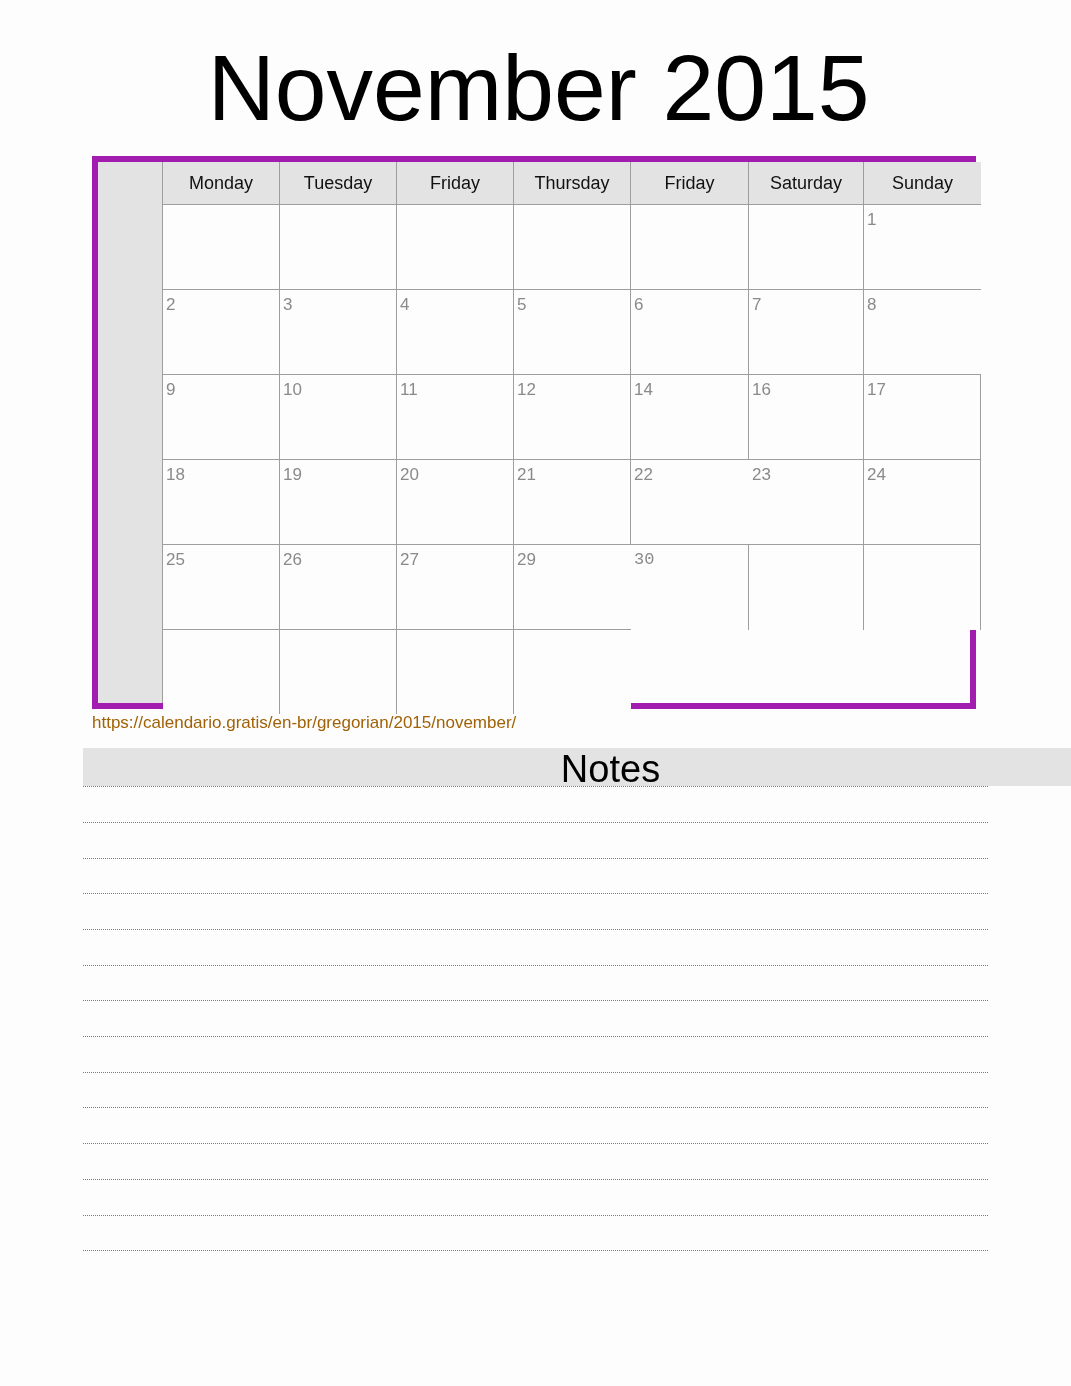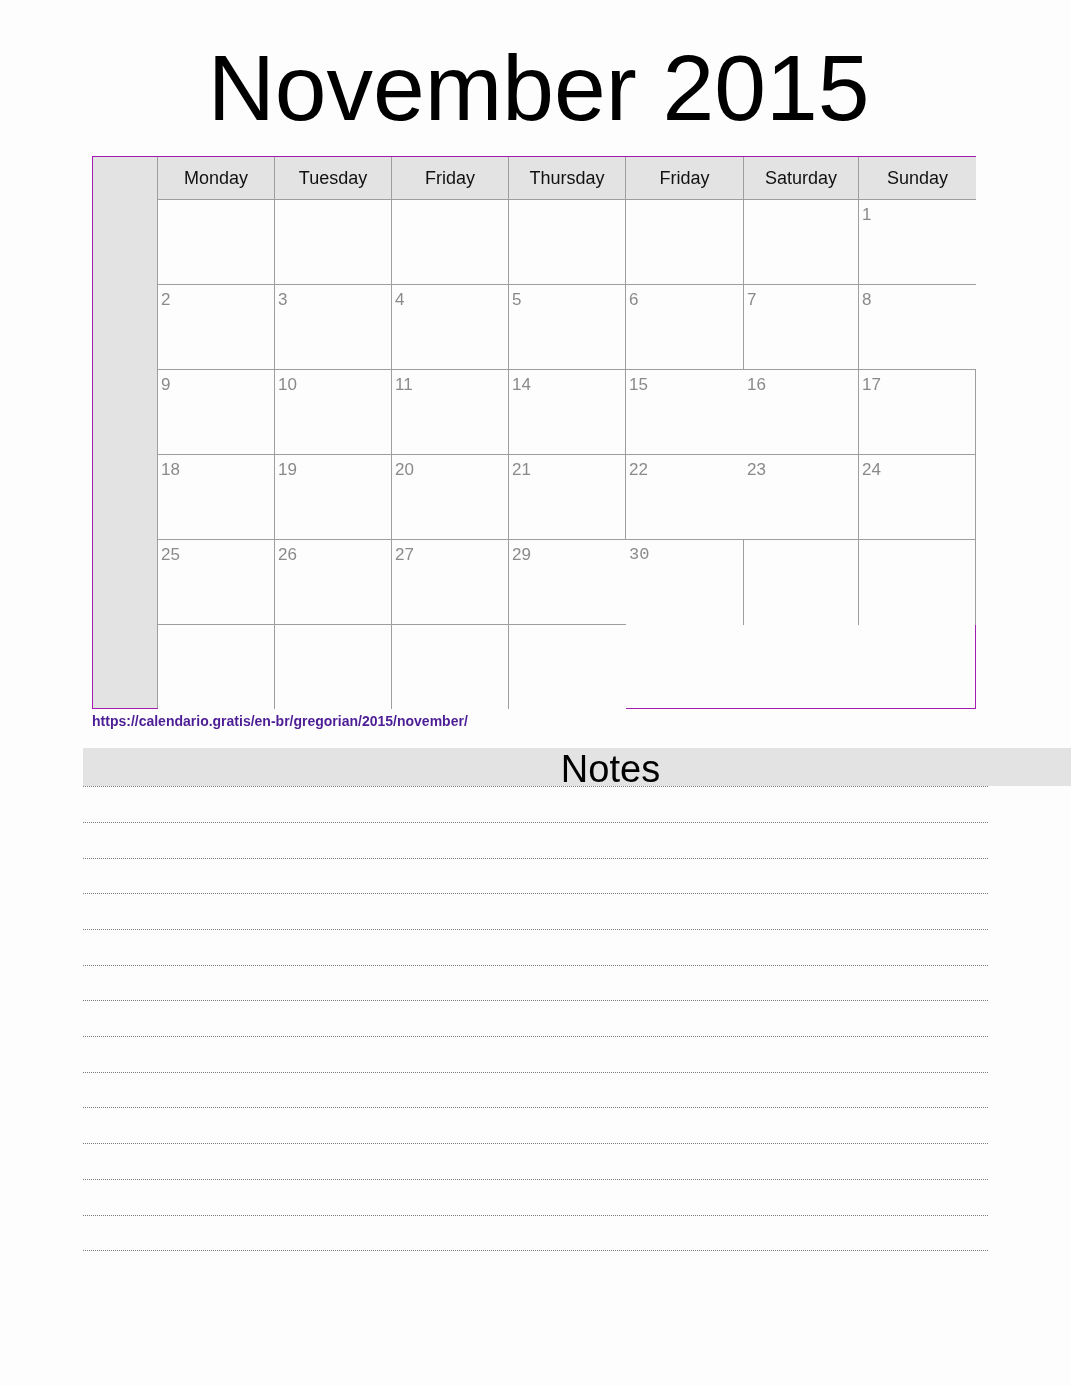--- a/index.html
+++ b/index.html
@@ -6,21 +6,21 @@
   body {
     width:1071px; height:1386px; background:#fdfdfd; position:relative; overflow:hidden;
     font-family:"Liberation Sans", sans-serif; color:#000;
   }
   .title {
     position:absolute; left:0; width:1077px; top:36px; text-align:center;
     font-size:93px; line-height:104px; letter-spacing:0px;
   }
   .calendar {
     position:absolute; left:92px; top:156px; width:884px; height:553px;
-    border:1px solid #a21caf; box-sizing:border-box;
+    border:6px solid #a21caf; box-sizing:border-box;
   }
   .week-col {
     position:absolute; left:0; top:0; width:65px; height:100%;
     background:#e3e3e3; border-right:1px solid #9e9e9e; box-sizing:border-box;
   }
   .grid {
     position:absolute; left:65px; top:0; right:0; bottom:0;
     display:grid;
     grid-template-columns:117px 117px 117px 117px 118px 115px 117px;
     grid-template-rows:43px 85px 85px 85px 85px 85px 84px;
@@ -31,21 +31,21 @@
     font-size:18px; color:#111;
   }
   .cell {
     background:#fdfdfd; border-right:1px solid #9e9e9e; border-bottom:1px solid #9e9e9e;
     box-sizing:border-box; position:relative;
   }
   .grid > .c7 { border-right:none; }
   .grid > .r6 { border-bottom:none;font-family:Liberation Mono, monospace; }
   .num { position:absolute; left:3px; top:5px; font-size:17px; color:#8a8a8a; }
   .url {
-    position:absolute; left:92px; top:713px; font-size:14px; color:#4c1d95;font-weight:bold;
+    position:absolute; left:92px; top:713px; font-size:17px; color:#a16207;
   }
   .notes-band {
     position:absolute; left:83px; top:748px; width:1055px; height:38px;
     background:#e3e3e3; text-align:center;
   }
   .notes-title { font-size:38px; line-height:42px; position:relative; top:0px; }
   .note-line {
     position:absolute; left:83px; width:905px; height:0;
     border-top:1px dotted #7a7a7a;
   }
@@ -110,24 +110,24 @@
       <div class="cell">
         <span class="num">9</span>
       </div>
       <div class="cell">
         <span class="num">10</span>
       </div>
       <div class="cell">
         <span class="num">11</span>
       </div>
       <div class="cell">
+        <span class="num">12</span>
+      </div>
+      <div class="cell">
         <span class="num">14</span>
-      </div>
-      <div class="cell c7">
-        <span class="num">15</span>
       </div>
       <div class="cell">
         <span class="num">16</span>
       </div>
       <div class="cell">
         <span class="num">17</span>
       </div>
       <div class="cell">
         <span class="num">18</span>
       </div>

